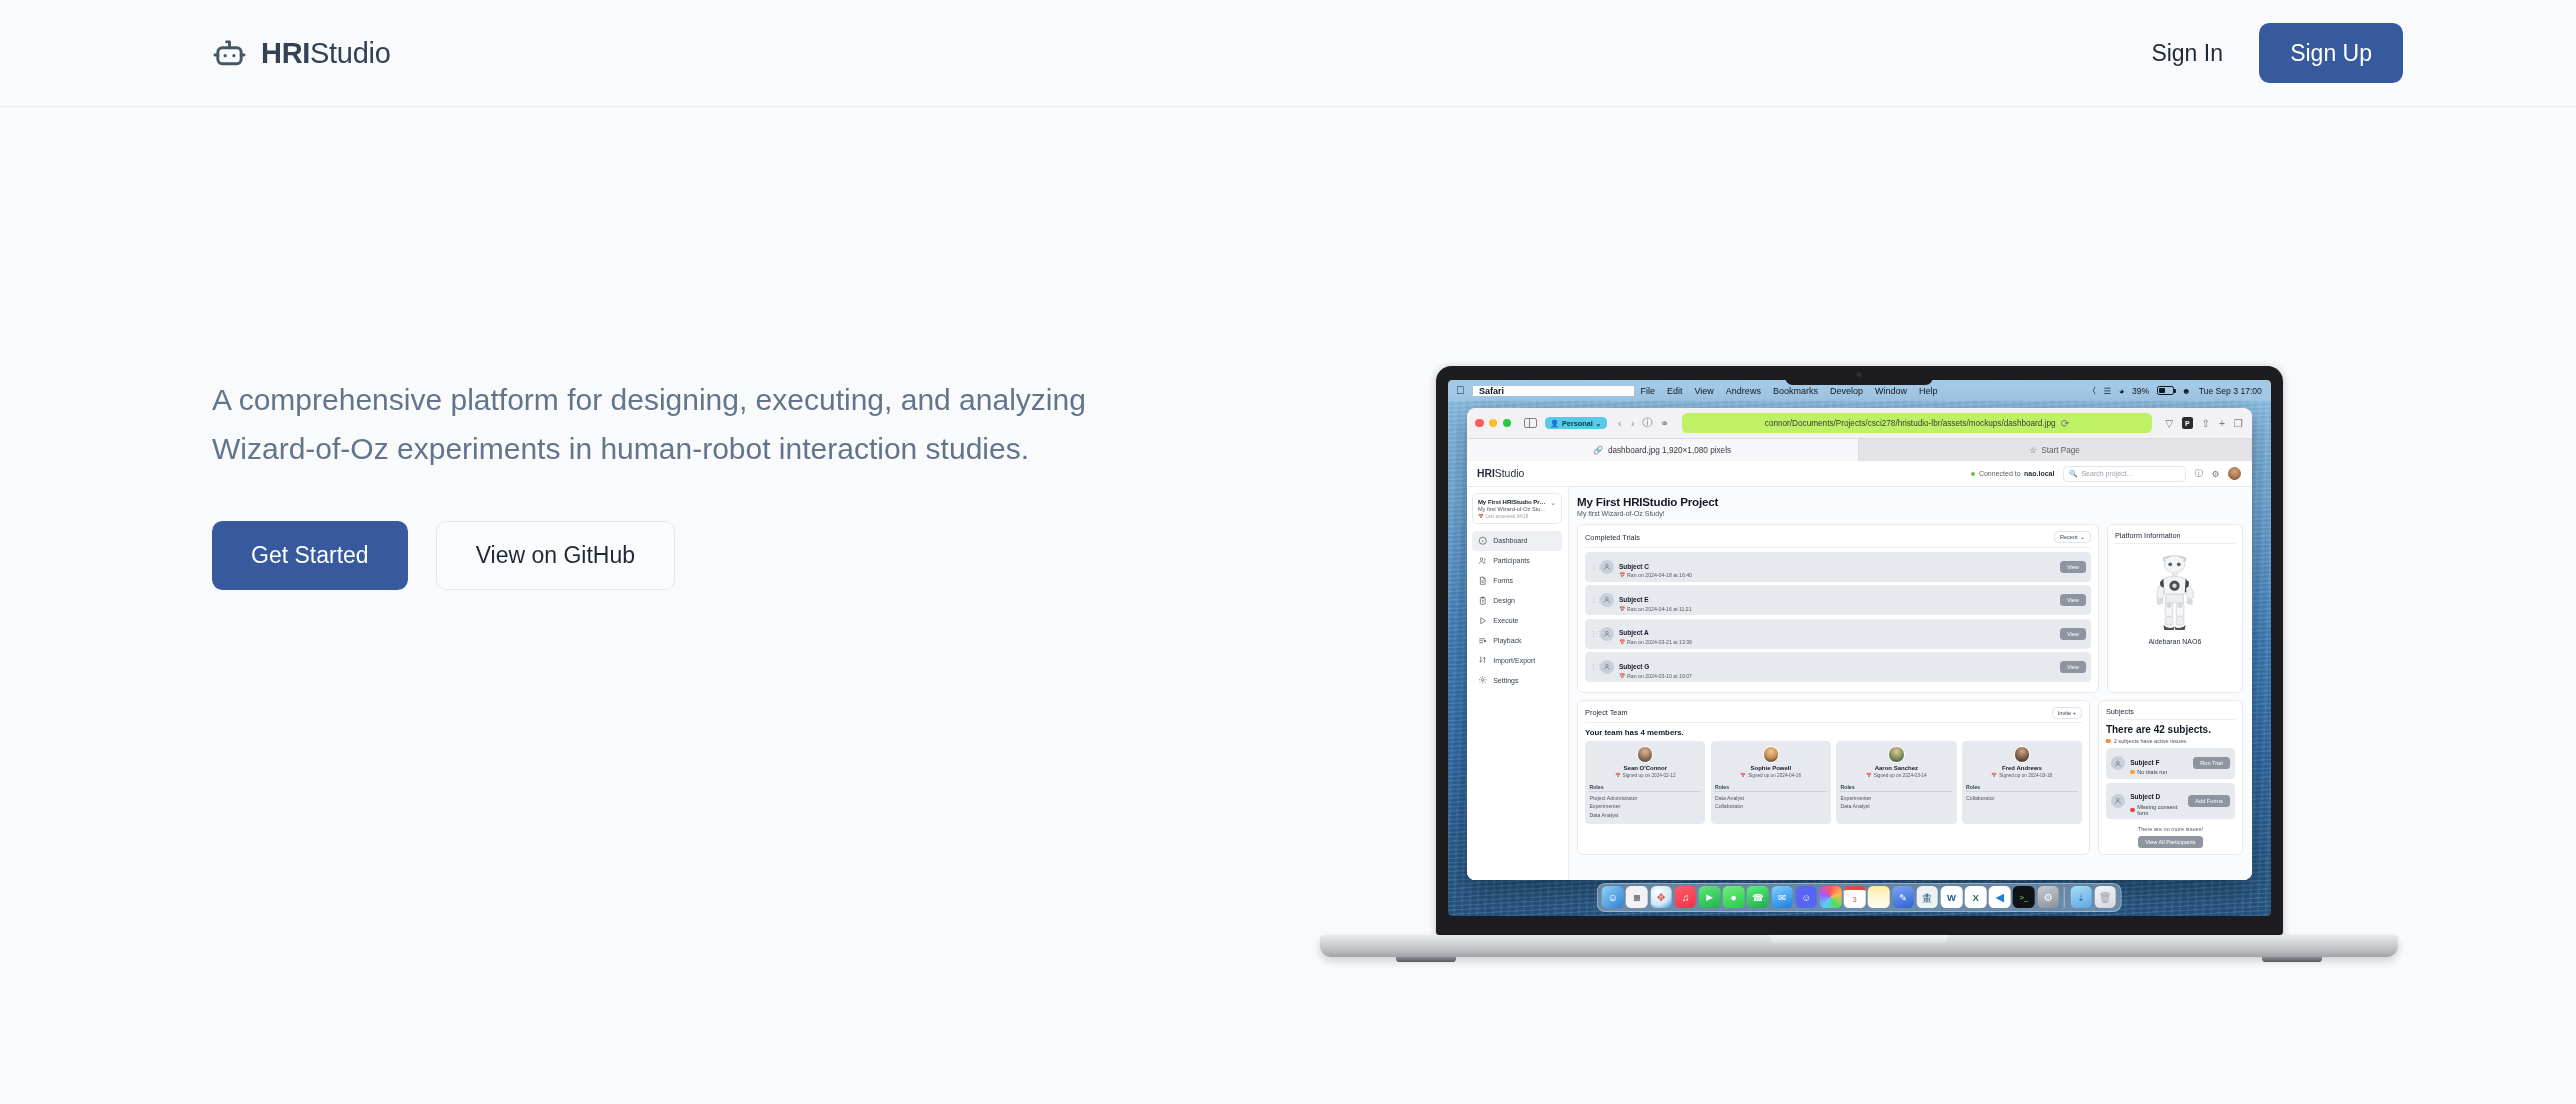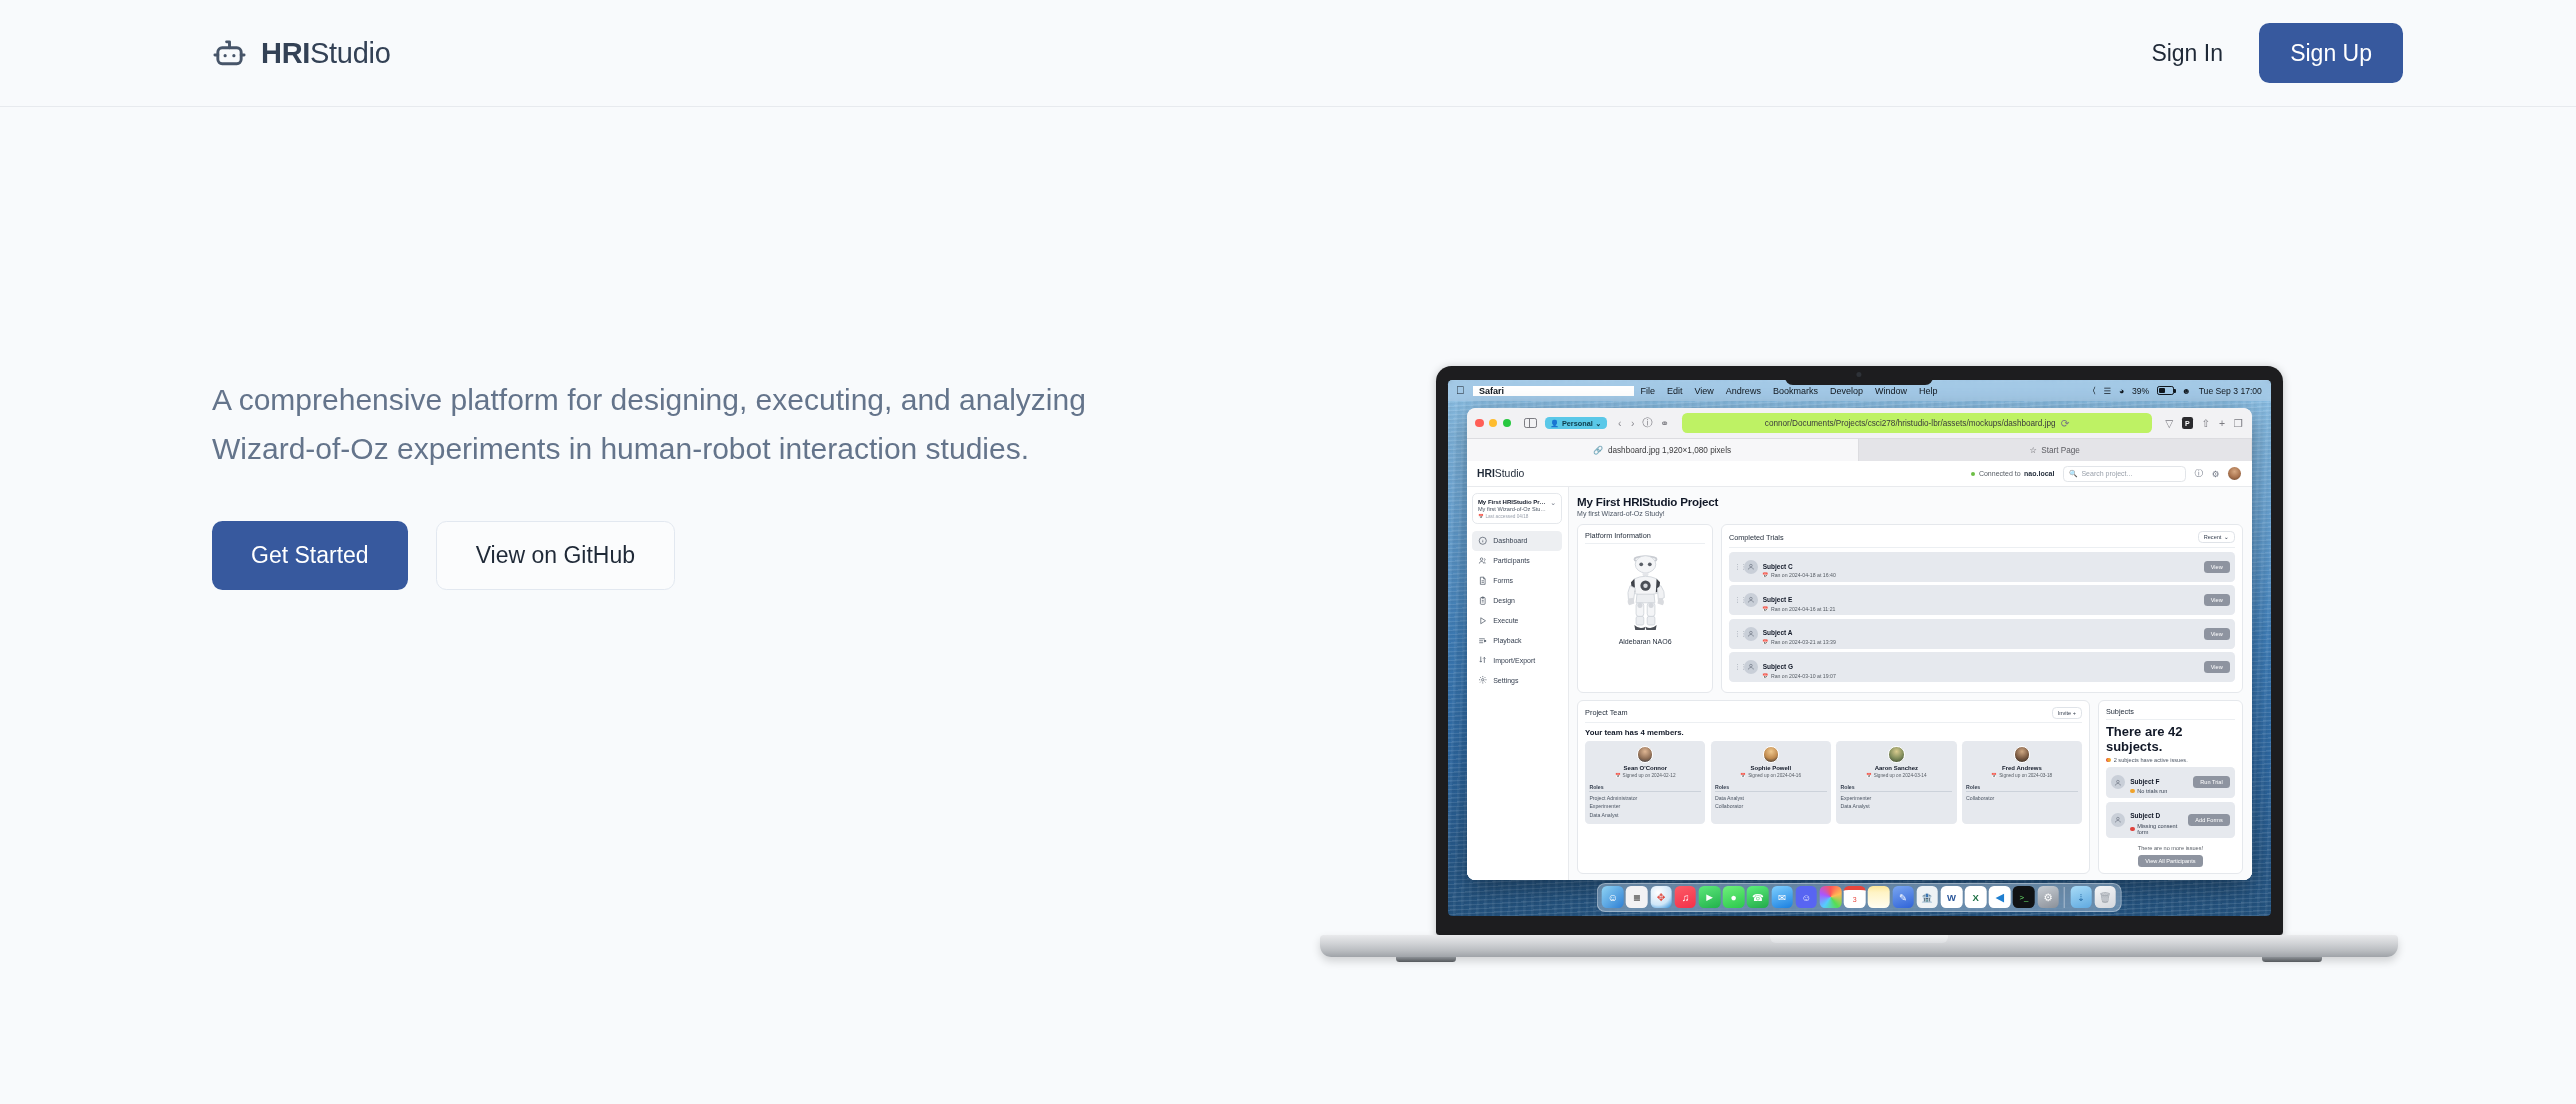--- a/index.html
+++ b/index.html
@@ -365,21 +365,21 @@
   .member-name { font-size: 6px; font-weight: bold; color: #111827; text-align: center; white-space: nowrap; }
   .member-date { font-size: 4.7px; color: #555b63; margin-top: 1.3px; display: flex; align-items: center; gap: 1.7px; white-space: nowrap; }
   .roles-label {
     font-size: 5.2px; font-weight: bold; color: #374151;
     align-self: stretch; margin-top: 6px;
     border-bottom: 0.9px solid #ccd2da; padding-bottom: 1.7px;
   }
   .role { font-size: 5.2px; color: #4b5563; align-self: stretch; margin-top: 2.6px; }
 
   .card-subjects { width: 145px; flex: none; }
-  .subj-count { font-size: 13px; font-weight: bold; color: #111827; }
+  .subj-count { font-size: 10px; font-weight: bold; color: #111827; }
   .subj-issue { font-size: 5.6px; color: #4b5563; margin-top: 2.6px; display: flex; align-items: center; gap: 2.6px; }
   .dot-amber { width: 4.3px; height: 4.3px; border-radius: 50%; background: #f0a32b; flex: none; }
   .dot-red { width: 4.3px; height: 4.3px; border-radius: 50%; background: #e0443e; flex: none; }
   .subj-row {
     display: flex; align-items: center; gap: 5.2px;
     background: #e6e9ee; border-radius: 4.3px;
     padding: 3.5px 5.2px; margin-top: 4.3px;
   }
   .subj-name { font-size: 6.5px; font-weight: bold; color: #111827; }
   .subj-status { font-size: 5.6px; color: #374151; margin-top: 1.3px; display: flex; align-items: center; gap: 2.6px; }
@@ -634,20 +634,98 @@
                       </svg>
                     <span>Settings</span>
                   </div>
                 </aside>
 
                 <section class="app-main">
                   <div class="main-title">My First HRIStudio Project</div>
                   <div class="main-sub">My first Wizard-of-Oz Study!</div>
 
                   <div class="grid-top">
+                    <div class="card card-trials">
+                      <div class="card-head">
+                        <span class="card-title">Completed Trials</span>
+                        <button class="pillbtn">
+                          <span>Recent</span>
+                            <span>⌄</span>
+                        </button>
+                      </div>
+                      <div class="trial-row">
+                        <span class="grip">⋮⋮</span>
+                        <span class="av">
+                            <svg width="7.8" height="7.8" viewBox="0 0 24 24" fill="none" stroke="currentColor" stroke-width="2">
+                              <circle cx="12" cy="8" r="4"></circle>
+                              <path d="M4.5 20c0-4 3.5-6.2 7.5-6.2s7.5 2.2 7.5 6.2"></path>
+                            </svg>
+                          </span>
+                        <span class="trial-info">
+                          <span class="trial-name">Subject C</span>
+                          <span class="trial-meta">
+                              <span>📅</span>
+                              <span>Ran on 2024-04-18 at 16:40</span>
+                            </span>
+                        </span>
+                        <button class="graybtn">View</button>
+                      </div>
+                      <div class="trial-row">
+                        <span class="grip">⋮⋮</span>
+                        <span class="av">
+                            <svg width="7.8" height="7.8" viewBox="0 0 24 24" fill="none" stroke="currentColor" stroke-width="2">
+                              <circle cx="12" cy="8" r="4"></circle>
+                              <path d="M4.5 20c0-4 3.5-6.2 7.5-6.2s7.5 2.2 7.5 6.2"></path>
+                            </svg>
+                          </span>
+                        <span class="trial-info">
+                          <span class="trial-name">Subject E</span>
+                          <span class="trial-meta">
+                              <span>📅</span>
+                              <span>Ran on 2024-04-16 at 11:21</span>
+                            </span>
+                        </span>
+                        <button class="graybtn">View</button>
+                      </div>
+                      <div class="trial-row">
+                        <span class="grip">⋮⋮</span>
+                        <span class="av">
+                            <svg width="7.8" height="7.8" viewBox="0 0 24 24" fill="none" stroke="currentColor" stroke-width="2">
+                              <circle cx="12" cy="8" r="4"></circle>
+                              <path d="M4.5 20c0-4 3.5-6.2 7.5-6.2s7.5 2.2 7.5 6.2"></path>
+                            </svg>
+                          </span>
+                        <span class="trial-info">
+                          <span class="trial-name">Subject A</span>
+                          <span class="trial-meta">
+                              <span>📅</span>
+                              <span>Ran on 2024-03-21 at 13:39</span>
+                            </span>
+                        </span>
+                        <button class="graybtn">View</button>
+                      </div>
+                      <div class="trial-row">
+                        <span class="grip">⋮⋮</span>
+                        <span class="av">
+                            <svg width="7.8" height="7.8" viewBox="0 0 24 24" fill="none" stroke="currentColor" stroke-width="2">
+                              <circle cx="12" cy="8" r="4"></circle>
+                              <path d="M4.5 20c0-4 3.5-6.2 7.5-6.2s7.5 2.2 7.5 6.2"></path>
+                            </svg>
+                          </span>
+                        <span class="trial-info">
+                          <span class="trial-name">Subject G</span>
+                          <span class="trial-meta">
+                              <span>📅</span>
+                              <span>Ran on 2024-03-10 at 19:07</span>
+                            </span>
+                        </span>
+                        <button class="graybtn">View</button>
+                      </div>
+                    </div>
+
                     <div class="card card-platform">
                       <div class="card-head">
                         <span class="card-title">Platform Information</span>
                       </div>
                       <div class="robot-wrap">
                         <svg width="53" height="83" viewBox="0 0 62 96">
                           <ellipse cx="31" cy="9" rx="13" ry="3.4" fill="none" stroke="#c9ccd2" stroke-width="2"></ellipse>
                           <ellipse cx="31" cy="15" rx="12" ry="10" fill="#f4f5f7" stroke="#cfd3d9"></ellipse>
                           <circle cx="26" cy="15" r="2.2" fill="#5b6068"></circle>
                             <circle cx="36" cy="15" r="2.2" fill="#5b6068"></circle>
@@ -666,98 +744,20 @@
                           <rect x="33" y="60" width="9" height="16" rx="3" fill="#f4f5f7" stroke="#cfd3d9"></rect>
                           <circle cx="24.5" cy="63" r="3" fill="#d4d7dc"></circle>
                             <circle cx="37.5" cy="63" r="3" fill="#d4d7dc"></circle>
                           <rect x="20" y="76" width="9" height="10" rx="2" fill="#eceef1" stroke="#cfd3d9"></rect>
                           <rect x="33" y="76" width="9" height="10" rx="2" fill="#eceef1" stroke="#cfd3d9"></rect>
                           <path d="M18 86q6 6 13 2l-1 4H19z" fill="#4b4f56"></path>
                           <path d="M44 86q-6 6-13 2l1 4h11z" fill="#4b4f56"></path>
                         </svg>
                       </div>
                       <div class="robot-label">Aldebaran NAO6</div>
-                    </div>
-
-                    <div class="card card-trials">
-                      <div class="card-head">
-                        <span class="card-title">Completed Trials</span>
-                        <button class="pillbtn">
-                          <span>Recent</span>
-                            <span>⌄</span>
-                        </button>
-                      </div>
-                      <div class="trial-row">
-                        <span class="grip">⋮⋮</span>
-                        <span class="av">
-                            <svg width="7.8" height="7.8" viewBox="0 0 24 24" fill="none" stroke="currentColor" stroke-width="2">
-                              <circle cx="12" cy="8" r="4"></circle>
-                              <path d="M4.5 20c0-4 3.5-6.2 7.5-6.2s7.5 2.2 7.5 6.2"></path>
-                            </svg>
-                          </span>
-                        <span class="trial-info">
-                          <span class="trial-name">Subject C</span>
-                          <span class="trial-meta">
-                              <span>📅</span>
-                              <span>Ran on 2024-04-18 at 16:40</span>
-                            </span>
-                        </span>
-                        <button class="graybtn">View</button>
-                      </div>
-                      <div class="trial-row">
-                        <span class="grip">⋮⋮</span>
-                        <span class="av">
-                            <svg width="7.8" height="7.8" viewBox="0 0 24 24" fill="none" stroke="currentColor" stroke-width="2">
-                              <circle cx="12" cy="8" r="4"></circle>
-                              <path d="M4.5 20c0-4 3.5-6.2 7.5-6.2s7.5 2.2 7.5 6.2"></path>
-                            </svg>
-                          </span>
-                        <span class="trial-info">
-                          <span class="trial-name">Subject E</span>
-                          <span class="trial-meta">
-                              <span>📅</span>
-                              <span>Ran on 2024-04-16 at 11:21</span>
-                            </span>
-                        </span>
-                        <button class="graybtn">View</button>
-                      </div>
-                      <div class="trial-row">
-                        <span class="grip">⋮⋮</span>
-                        <span class="av">
-                            <svg width="7.8" height="7.8" viewBox="0 0 24 24" fill="none" stroke="currentColor" stroke-width="2">
-                              <circle cx="12" cy="8" r="4"></circle>
-                              <path d="M4.5 20c0-4 3.5-6.2 7.5-6.2s7.5 2.2 7.5 6.2"></path>
-                            </svg>
-                          </span>
-                        <span class="trial-info">
-                          <span class="trial-name">Subject A</span>
-                          <span class="trial-meta">
-                              <span>📅</span>
-                              <span>Ran on 2024-03-21 at 13:39</span>
-                            </span>
-                        </span>
-                        <button class="graybtn">View</button>
-                      </div>
-                      <div class="trial-row">
-                        <span class="grip">⋮⋮</span>
-                        <span class="av">
-                            <svg width="7.8" height="7.8" viewBox="0 0 24 24" fill="none" stroke="currentColor" stroke-width="2">
-                              <circle cx="12" cy="8" r="4"></circle>
-                              <path d="M4.5 20c0-4 3.5-6.2 7.5-6.2s7.5 2.2 7.5 6.2"></path>
-                            </svg>
-                          </span>
-                        <span class="trial-info">
-                          <span class="trial-name">Subject G</span>
-                          <span class="trial-meta">
-                              <span>📅</span>
-                              <span>Ran on 2024-03-10 at 19:07</span>
-                            </span>
-                        </span>
-                        <button class="graybtn">View</button>
-                      </div>
                     </div>
                   </div>
 
                   <div class="grid-bottom">
                     <div class="card card-team">
                       <div class="card-head">
                         <span class="card-title">Project Team</span>
                         <button class="pillbtn">Invite +</button>
                       </div>
                       <div class="team-count">Your team has 4 members.</div>

